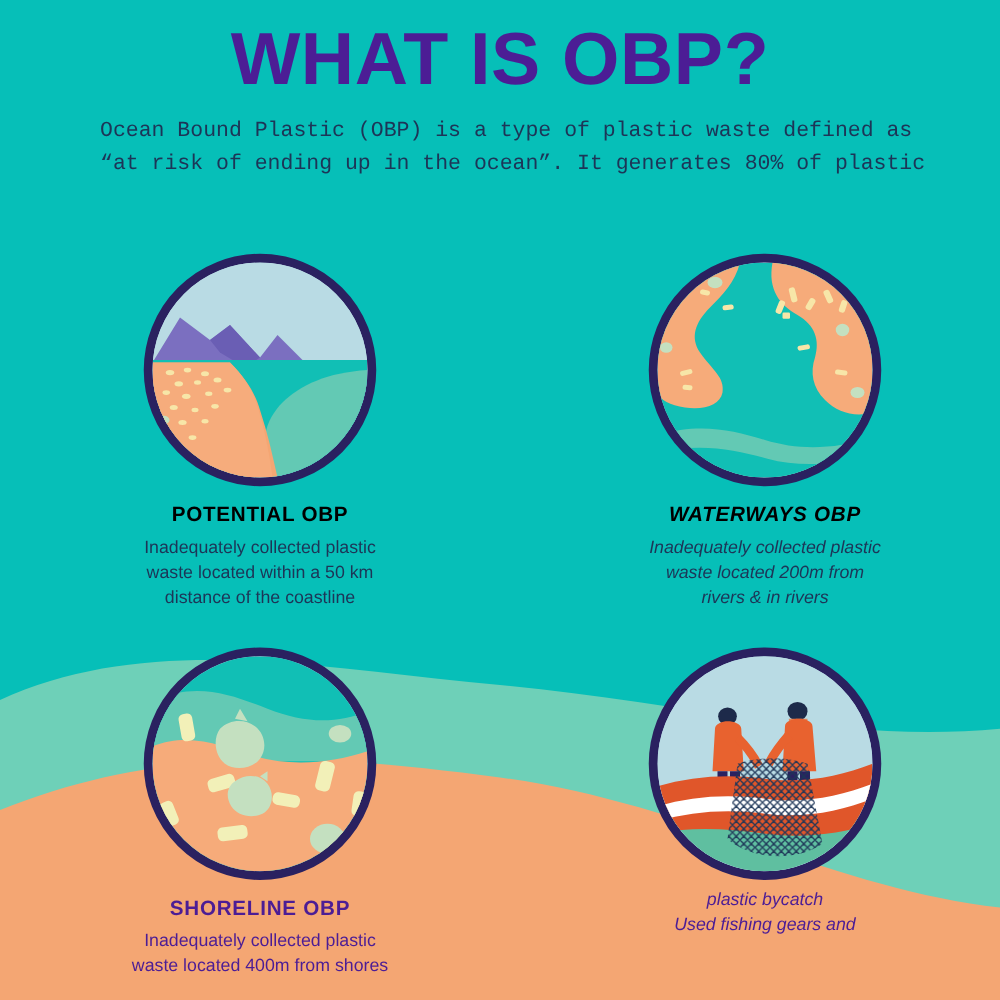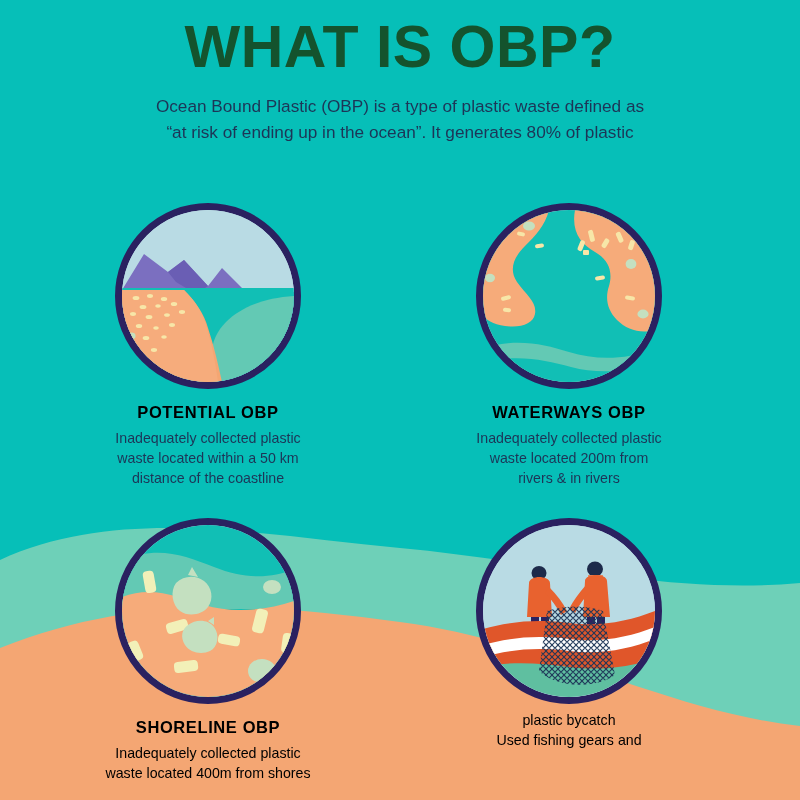--- a/index.html
+++ b/index.html
@@ -39,45 +39,46 @@
     width: 800px;
     text-align: center;
   }
   .title {
     margin: 0;
     padding-top: 18px;
     font-size: 59px;
     line-height: 1.0;
     font-weight: bold;
     letter-spacing: 0.5px;
-    color: #14532d;
+    color: #4c1d95;
     font-family: "Liberation Sans", sans-serif;
   }
   .subtitle {
     margin: 0 auto;
     padding-top: 16px;
     width: 640px;
     font-size: 17.2px;
     line-height: 1.53;
     color: #1d3557;
     font-weight: normal;
   }
   .subtitle .line {
     display: block;
     white-space: nowrap;
+    font-family: Liberation Mono, monospace;
   }
 
   
   .item {
     position: absolute;
     width: 330px;
     text-align: center;
   }
   .item-col-left  { left: 43px; }
-  .item-col-right { left: 404px; }
+  .item-col-right { left: 447px; font-style: italic; }
   .item-row-top    { top: 203px; }
   .item-row-bottom { top: 518px; }
 
   .circle-wrap {
     position: relative;
     width: 186px;
     height: 186px;
     margin: 0 auto;
   }
   .circle {
@@ -103,21 +104,21 @@
   }
   .item-desc {
     margin: 0;
     padding-top: 6px;
     font-size: 14.2px;
     line-height: 1.42;
     color: #1d3557;
   }
   .item-desc .line { display: block; white-space: nowrap; }
   .item-row-bottom .item-label,
-  .item-row-bottom .item-desc { color: #000000; }
+  .item-row-bottom .item-desc { color: #4c1d95; }
 </style>
 </head>
 <body>
 
 <div id="infographic">
 
   <svg class="bg-layer" viewBox="0 0 800 800" preserveAspectRatio="none">
     <rect x="0" y="0" width="800" height="800" fill="#06bfb8"></rect>
     <path d="M0,560 C120,505 260,535 400,548 C540,561 670,595 800,583 L800,800 L0,800 Z" fill="#6ed0b8"></path>
     <path d="M0,648 C130,596 250,602 400,622 C545,641 670,712 800,726 L800,800 L0,800 Z" fill="#f4a673"></path>

